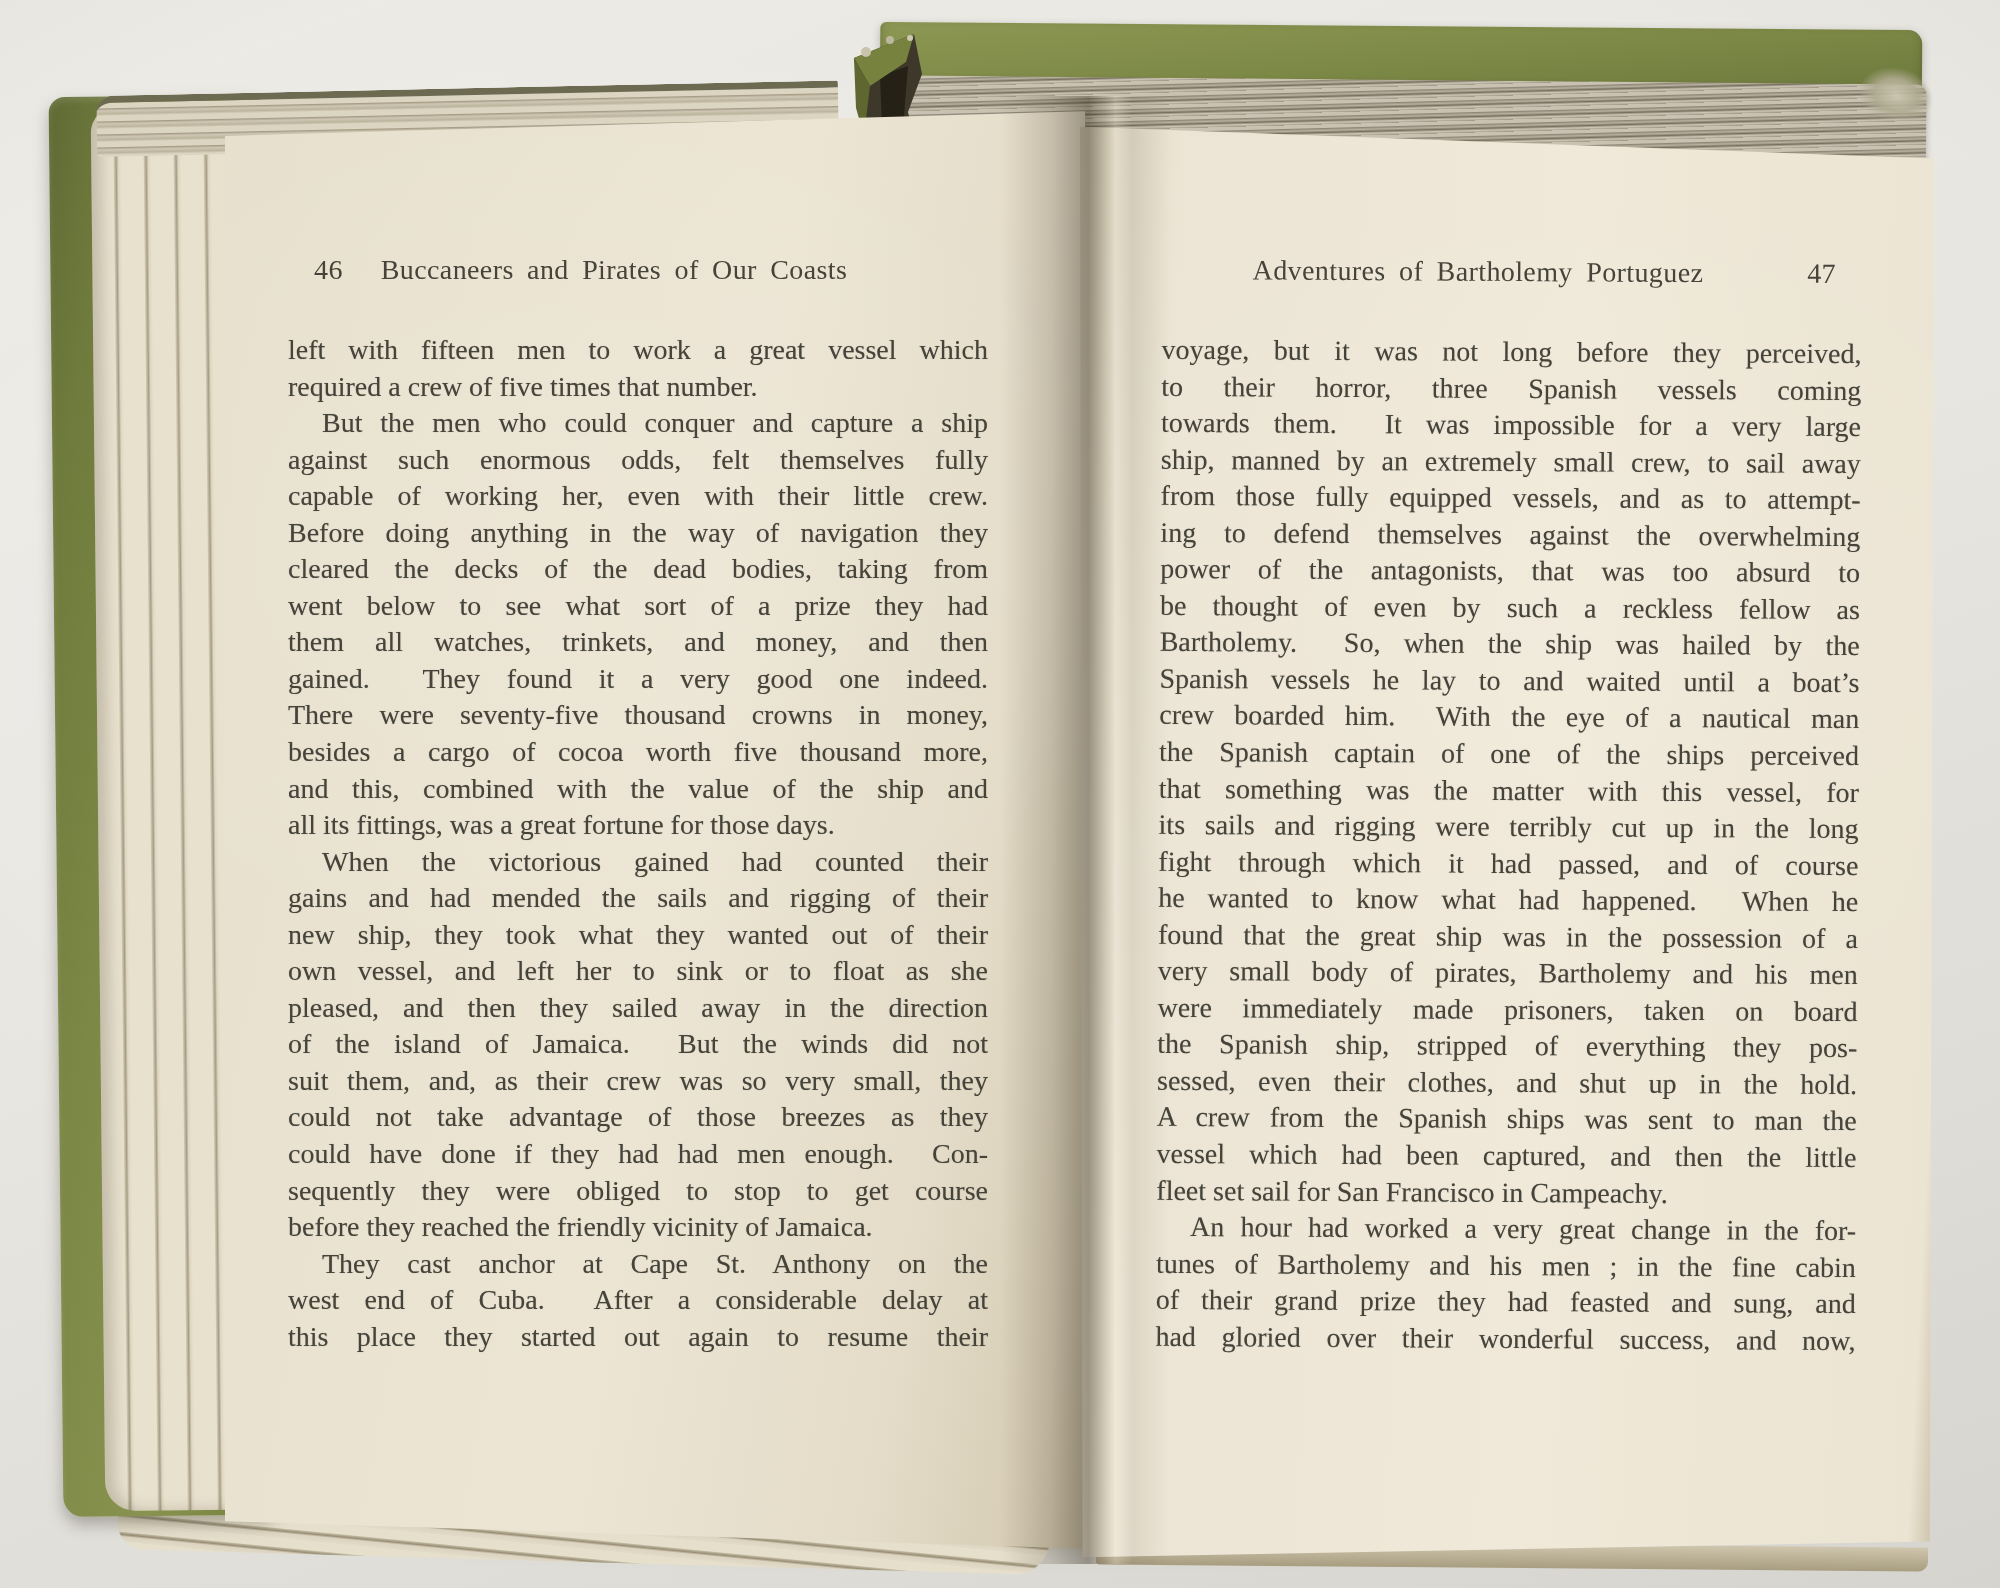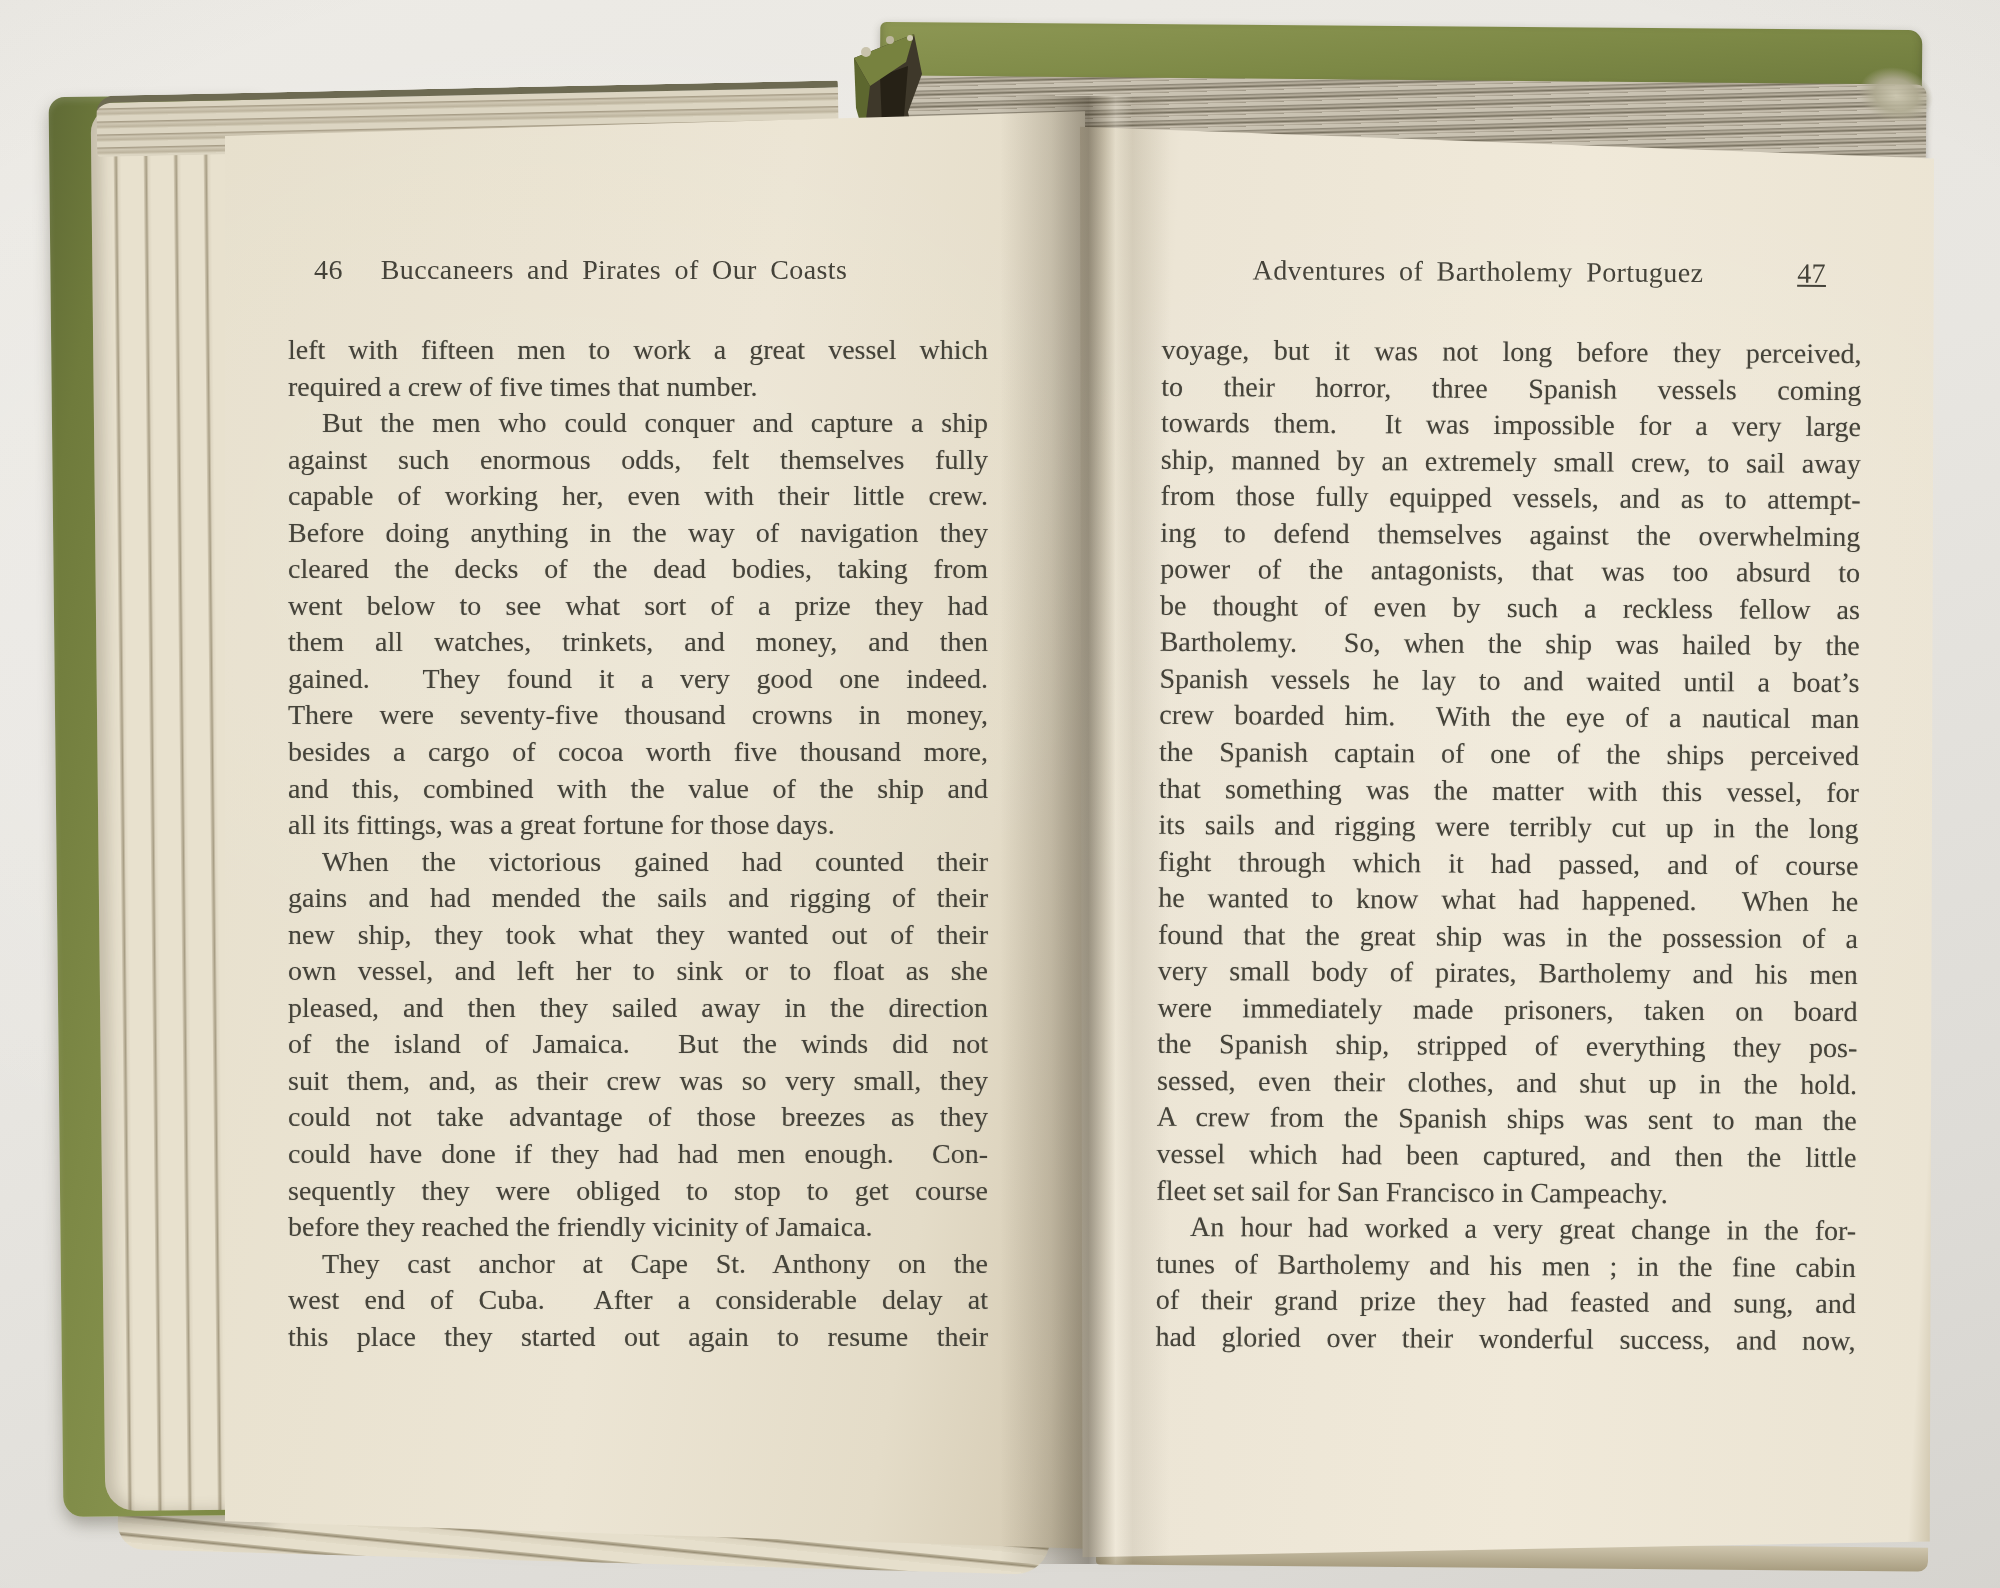--- a/index.html
+++ b/index.html
@@ -110,21 +110,21 @@
   .spine-notch { left:820px; top:16px; width:180px; height:210px; z-index:4; }
 
   
   .page-text { z-index:7; width:700px; color:var(--ink); }
   .text-left  { left:288px; top:254px; }
   .text-right { left:1162px; top:256px; transform: rotate(0.35deg); }
   .running-head { position:relative; left:0; top:0; width:100%; height:36px;
     font-size:28px; letter-spacing:0.4px; word-spacing:6px; }
   .running-head .pagenum { top:0; }
   .pagenum.pn-left { left:2px;margin-left:24px; }
-  .pagenum.pn-right { right:36px;text-decoration:underline; }
+  .pagenum.pn-right { right:26px; }
   .head-title { position:relative; display:block; text-align:center; }
   .head-title.shift-l { transform: translateX(-24px); }
   .head-title.shift-r { transform: translateX(-34px); }
   .body-block { left:0; top:78px; width:100%; }
   .line {
     position:relative; display:block; height:36.55px; line-height:36.55px;
     font-size:28px; text-align:justify; text-align-last:justify;
     overflow:visible; white-space:normal;
     text-shadow: 0 0 1px rgba(58,56,48,0.35);
   }

